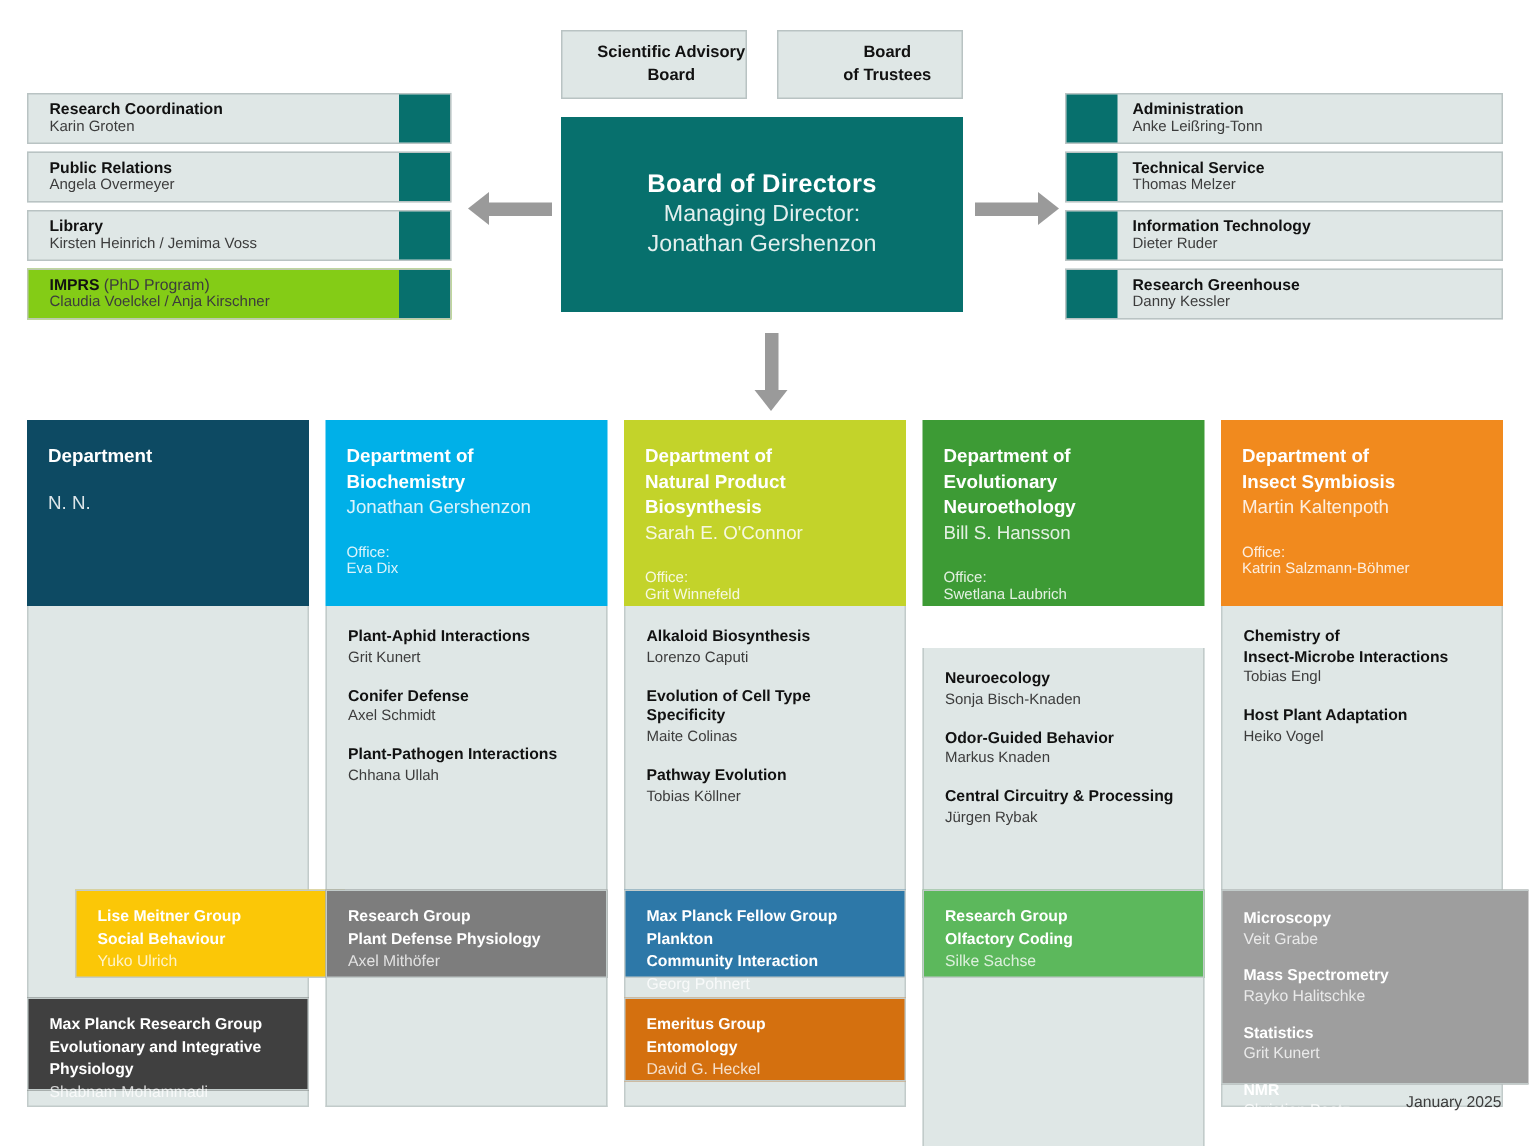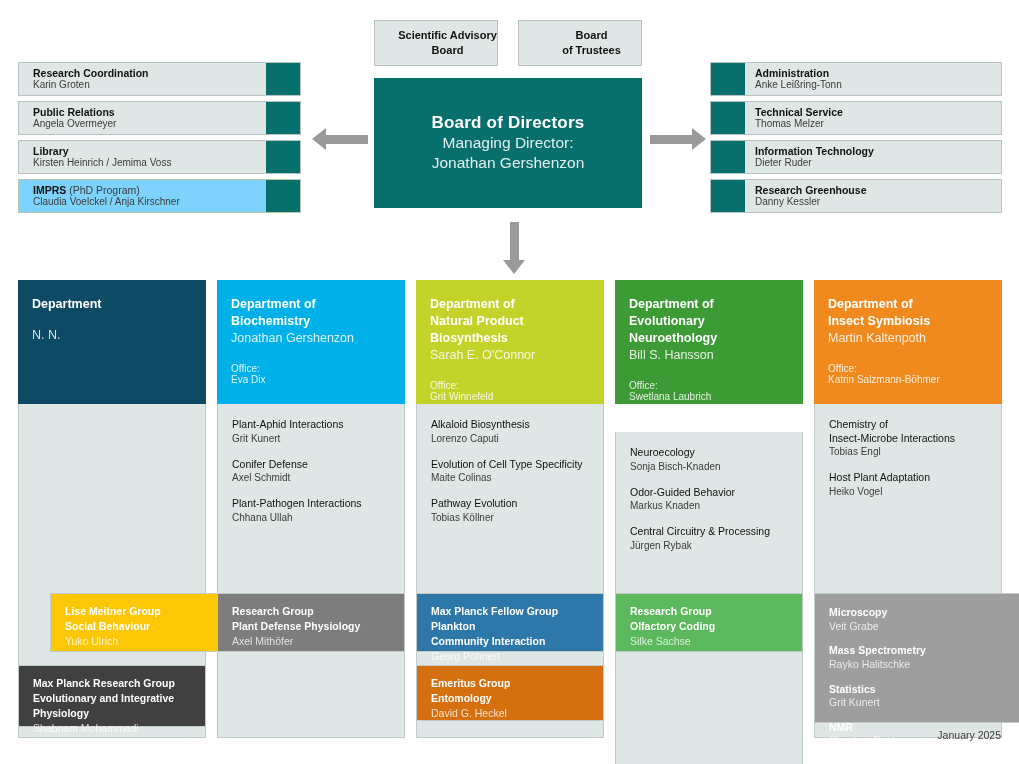--- a/index.html
+++ b/index.html
@@ -14,21 +14,21 @@
   .abs { position: absolute; }
 
   
   .svc {
     display: flex;
     border: 1px solid #b9c3c3;
     background: #dfe7e6;
     height: 34px;
     align-items: stretch;
   }
-  .svc.green-bg { background: #7dd3fc; border-color: #bcc8b2; gap: 18px; }
+  .svc.green-bg { background: #84cc16; border-color: #bcc8b2; gap: 18px; }
   .svc .swatch { width: 34px; background: #07706d; flex: 0 0 34px; }
   .svc .txt {
     flex: 1 1 auto;
     display: flex; flex-direction: column; justify-content: center;
     padding: 0 0 0 10px;
     line-height: 1.2;
   }
   .svc .t1 { font-size: 10.5px; font-weight: bold; color: #111; }
   .svc .t1 .reg { font-weight: normal; color: #3c3c3c; }
   .svc .t2 { font-size: 10px; color: #3c3c3c; }
@@ -79,21 +79,21 @@
   .dept-head .dh-lead  { font-size: 12.5px; font-weight: normal; line-height: 1.35; opacity: .86; }
   .dept-head .dh-officelabel { font-size: 10px; margin-top: 16px; opacity: .86; }
   .dept-head .dh-office { font-size: 10px; opacity: .86; }
   .dept-body {
     background: #dfe7e6;
     border: 1px solid #c2cbca;
     border-top: none;
     padding: 14px 12px 10px 14px;
   }
   .grp { margin-bottom: 13px; }
-  .grp .g-title { font-size: 10.5px; font-weight: normal; color: #111; line-height: 1.3; }
+  .grp .g-title { font-size: 10.5px; font-weight: bold; color: #111; line-height: 1.3; }
   .grp .g-lead  { font-size: 10px; color: #3c3c3c; line-height: 1.3; }
 
   
   .gbox {
     position: absolute;
     border: 1px solid #c2cbca;
     padding: 10px 12px 8px 14px;
     color: #ffffff;
   }
   .gbox .gb-title { font-size: 10.5px; font-weight: bold; line-height: 1.42; }

